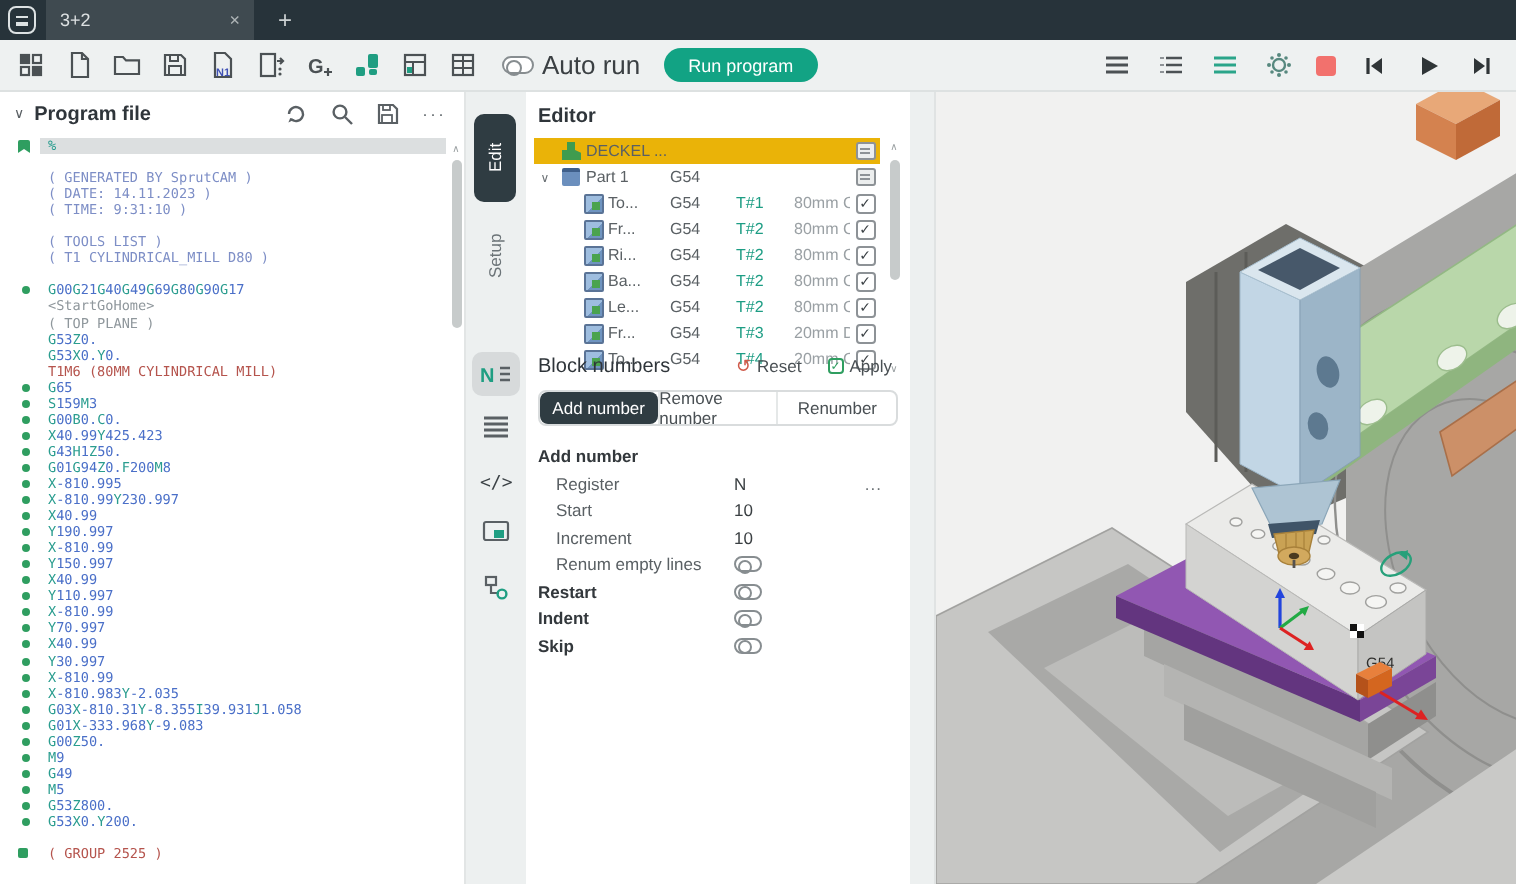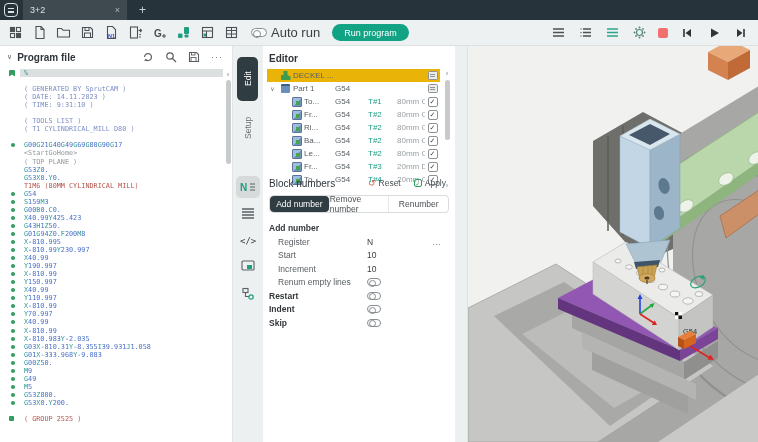--- a/index.html
+++ b/index.html
@@ -298,37 +298,38 @@
       <div class="line"><span class="txt"></span></div>
       <div class="line"><span class="txt c">( TOOLS LIST )</span></div>
       <div class="line"><span class="txt c">( T1 CYLINDRICAL_MILL D80 )</span></div>
       <div class="line"><span class="txt"></span></div>
       <div class="line"><span class="b b-dot"></span><span class="txt"><span class="k">G</span><span class="n">00</span><span class="k">G</span><span class="n">21</span><span class="k">G</span><span class="n">40</span><span class="k">G</span><span class="n">49</span><span class="k">G</span><span class="n">69</span><span class="k">G</span><span class="n">80</span><span class="k">G</span><span class="n">90</span><span class="k">G</span><span class="n">17</span></span></div>
       <div class="line"><span class="txt p">&lt;StartGoHome&gt;</span></div>
       <div class="line"><span class="txt p">( TOP PLANE )</span></div>
       <div class="line"><span class="txt"><span class="k">G</span><span class="n">53</span><span class="k">Z</span><span class="n">0.</span></span></div>
       <div class="line"><span class="txt"><span class="k">G</span><span class="n">53</span><span class="k">X</span><span class="n">0.</span><span class="k">Y</span><span class="n">0.</span></span></div>
       <div class="line"><span class="txt t">T1M6 (80MM CYLINDRICAL MILL)</span></div>
-      <div class="line"><span class="b b-dot"></span><span class="txt"><span class="k">G</span><span class="n">54</span></span></div>
+      <div class="line"><span class="b b-dot"></span><span class="txt"><span class="k">G</span><span class="n">65</span></span></div>
       <div class="line"><span class="b b-dot"></span><span class="txt"><span class="k">S</span><span class="n">159</span><span class="k">M</span><span class="n">3</span></span></div>
       <div class="line"><span class="b b-dot"></span><span class="txt"><span class="k">G</span><span class="n">00</span><span class="k">B</span><span class="n">0.</span><span class="k">C</span><span class="n">0.</span></span></div>
       <div class="line"><span class="b b-dot"></span><span class="txt"><span class="k">X</span><span class="n">40.99</span><span class="k">Y</span><span class="n">425.423</span></span></div>
       <div class="line"><span class="b b-dot"></span><span class="txt"><span class="k">G</span><span class="n">43</span><span class="k">H</span><span class="n">1</span><span class="k">Z</span><span class="n">50.</span></span></div>
       <div class="line"><span class="b b-dot"></span><span class="txt"><span class="k">G</span><span class="n">01</span><span class="k">G</span><span class="n">94</span><span class="k">Z</span><span class="n">0.</span><span class="k">F</span><span class="n">200</span><span class="k">M</span><span class="n">8</span></span></div>
       <div class="line"><span class="b b-dot"></span><span class="txt"><span class="k">X</span><span class="n">-810.995</span></span></div>
       <div class="line"><span class="b b-dot"></span><span class="txt"><span class="k">X</span><span class="n">-810.99</span><span class="k">Y</span><span class="n">230.997</span></span></div>
       <div class="line"><span class="b b-dot"></span><span class="txt"><span class="k">X</span><span class="n">40.99</span></span></div>
       <div class="line"><span class="b b-dot"></span><span class="txt"><span class="k">Y</span><span class="n">190.997</span></span></div>
       <div class="line"><span class="b b-dot"></span><span class="txt"><span class="k">X</span><span class="n">-810.99</span></span></div>
       <div class="line"><span class="b b-dot"></span><span class="txt"><span class="k">Y</span><span class="n">150.997</span></span></div>
       <div class="line"><span class="b b-dot"></span><span class="txt"><span class="k">X</span><span class="n">40.99</span></span></div>
       <div class="line"><span class="b b-dot"></span><span class="txt"><span class="k">Y</span><span class="n">110.997</span></span></div>
       <div class="line"><span class="b b-dot"></span><span class="txt"><span class="k">X</span><span class="n">-810.99</span></span></div>
       <div class="line"><span class="b b-dot"></span><span class="txt"><span class="k">Y</span><span class="n">70.997</span></span></div>
       <div class="line"><span class="b b-dot"></span><span class="txt"><span class="k">X</span><span class="n">40.99</span></span></div>
+      <div class="line"><span class="b b-dot"></span><span class="txt"><span class="k">Y</span><span class="n">30.997</span></span></div>
       <div class="line"><span class="b b-dot"></span><span class="txt"><span class="k">X</span><span class="n">-810.99</span></span></div>
       <div class="line"><span class="b b-dot"></span><span class="txt"><span class="k">X</span><span class="n">-810.983</span><span class="k">Y</span><span class="n">-2.035</span></span></div>
       <div class="line"><span class="b b-dot"></span><span class="txt"><span class="k">G</span><span class="n">03</span><span class="k">X</span><span class="n">-810.31</span><span class="k">Y</span><span class="n">-8.355</span><span class="k">I</span><span class="n">39.931</span><span class="k">J</span><span class="n">1.058</span></span></div>
       <div class="line"><span class="b b-dot"></span><span class="txt"><span class="k">G</span><span class="n">01</span><span class="k">X</span><span class="n">-333.968</span><span class="k">Y</span><span class="n">-9.083</span></span></div>
       <div class="line"><span class="b b-dot"></span><span class="txt"><span class="k">G</span><span class="n">00</span><span class="k">Z</span><span class="n">50.</span></span></div>
       <div class="line"><span class="b b-dot"></span><span class="txt"><span class="k">M</span><span class="n">9</span></span></div>
       <div class="line"><span class="b b-dot"></span><span class="txt"><span class="k">G</span><span class="n">49</span></span></div>
       <div class="line"><span class="b b-dot"></span><span class="txt"><span class="k">M</span><span class="n">5</span></span></div>
       <div class="line"><span class="b b-dot"></span><span class="txt"><span class="k">G</span><span class="n">53</span><span class="k">Z</span><span class="n">800.</span></span></div>
       <div class="line"><span class="b b-dot"></span><span class="txt"><span class="k">G</span><span class="n">53</span><span class="k">X</span><span class="n">0.</span><span class="k">Y</span><span class="n">200.</span></span></div>

